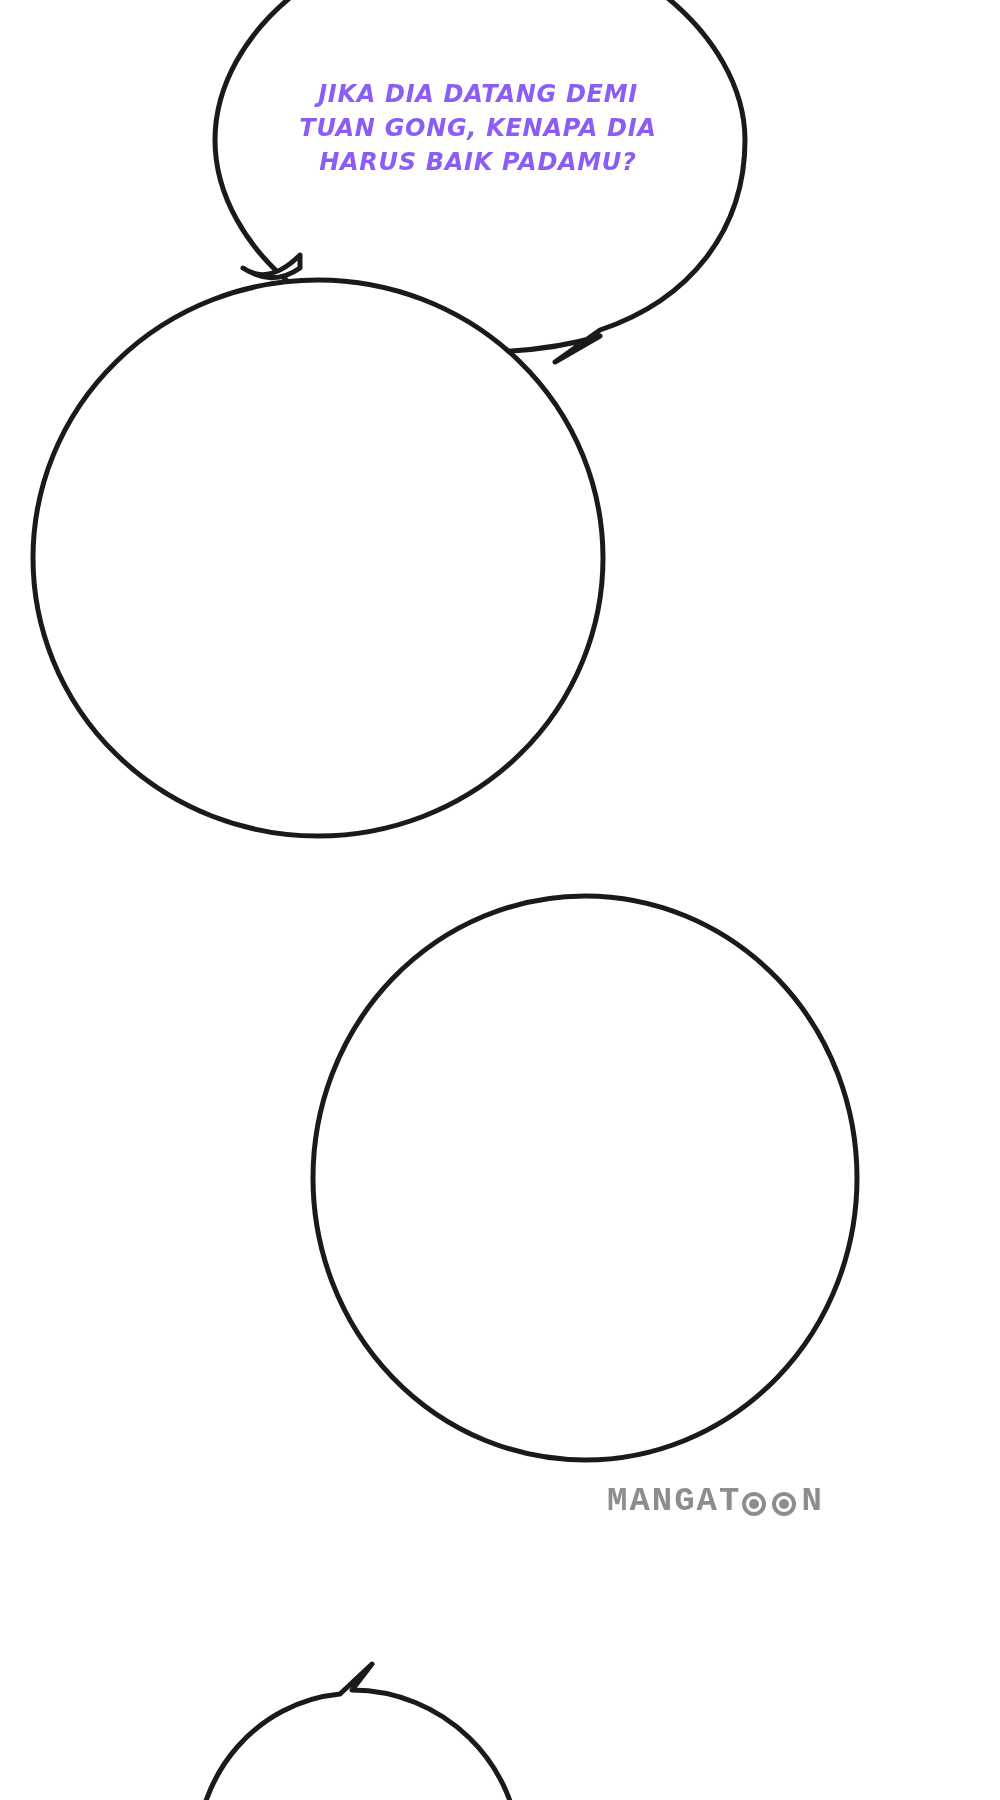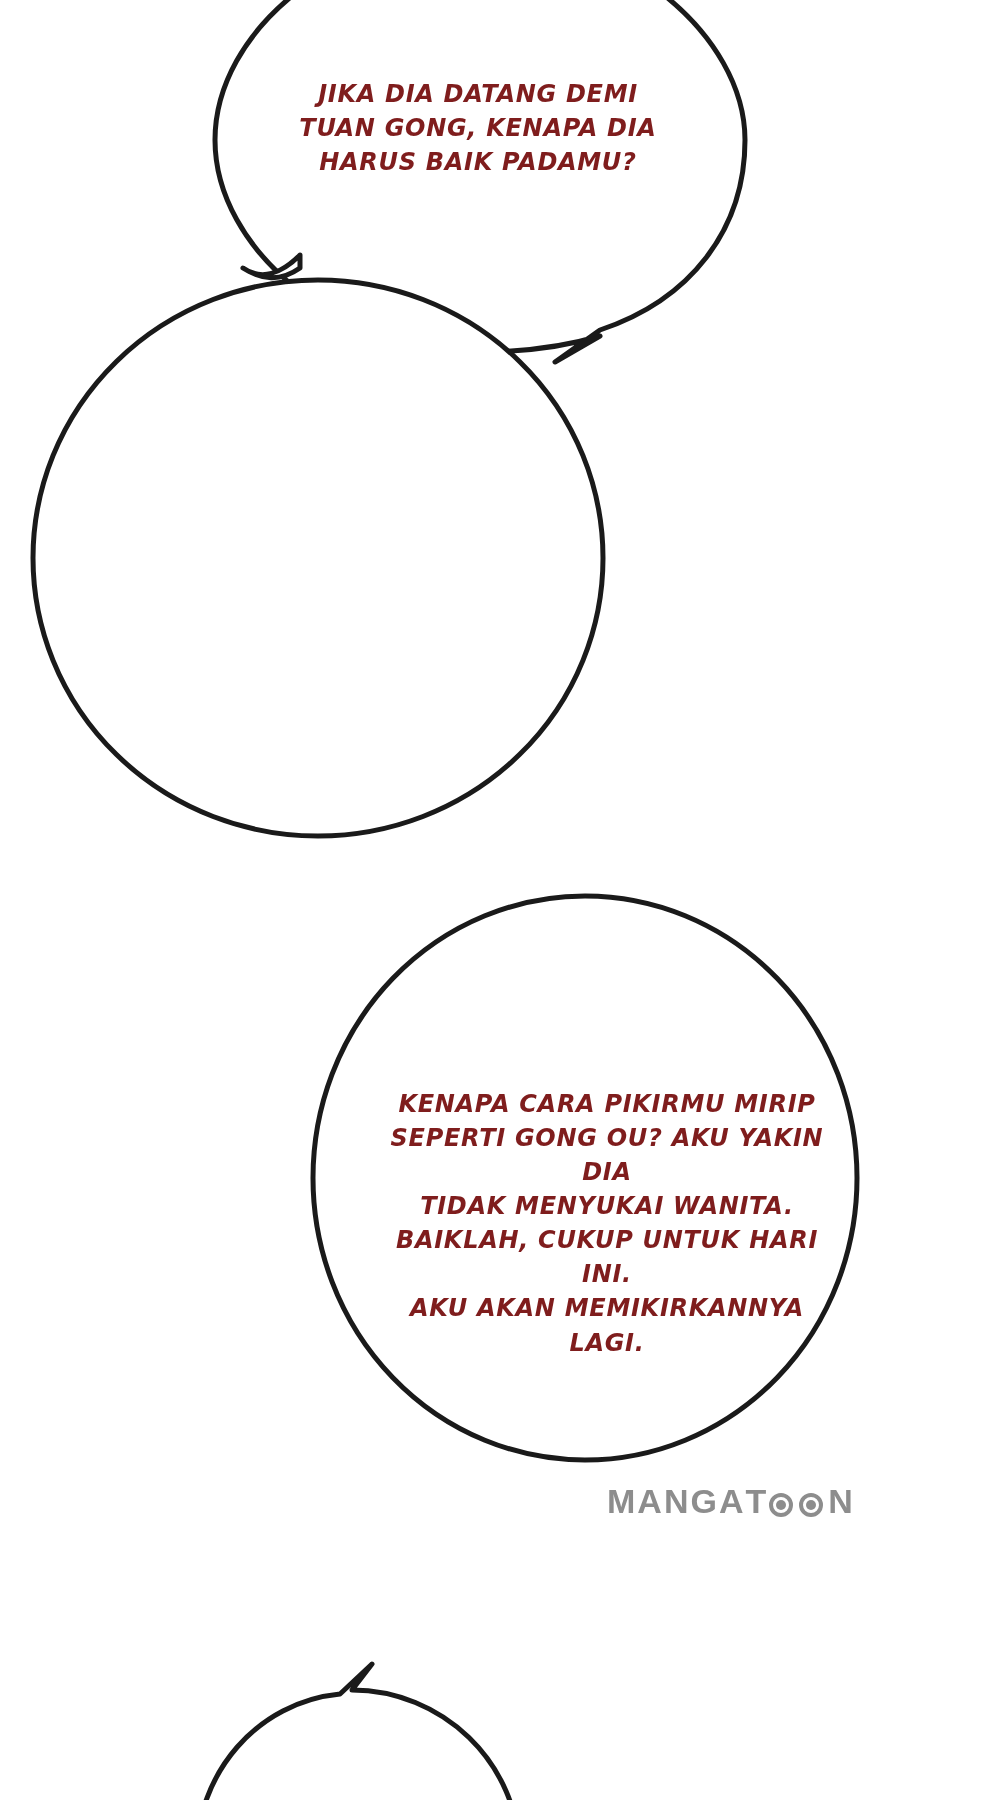--- a/index.html
+++ b/index.html
@@ -30,21 +30,21 @@
     top: 0;
     width: 1000px;
     height: 1800px;
   }
 
   .balloon-text {
     position: absolute;
     font-family: "DejaVu Sans", sans-serif;
     font-style: italic;
     font-weight: 700;
-    color: #7f1d1d;
+    color: #8b5cf6;
     letter-spacing: 0.7px;
     line-height: 1.42;
     white-space: pre-line;
     text-align: center;
   }
 
   
   #bubble1-text {
     left: 268px;
     top: 77px;
@@ -68,21 +68,21 @@
     font-size: 24px;
   }
 
   
   .watermark {
     position: absolute;
     left: 607px;
     top: 1482px;
     display: flex;
     align-items: center;
-    font-family: Liberation Sans, sans-serif;
+    font-family: Liberation Mono, monospace;
     font-weight: 700;
     font-size: 34px;
     letter-spacing: 2px;
     color: #6e6e6e;
     opacity: 0.78;
   }
   .watermark .wm-part { display: inline-block; }
   .wm-o-wrap {
     position: relative;
     display: inline-block;
@@ -138,25 +138,20 @@
              L 372 1664
              L 340 1694
              C 258 1702 196 1772 196 1860 Z" fill="#ffffff" stroke="#1a1a1a" stroke-width="5" stroke-linejoin="round"></path>
   </svg>
 
   <div class="balloon-text" id="bubble1-text">JIKA DIA DATANG DEMI
 TUAN GONG, KENAPA DIA
 HARUS BAIK PADAMU?</div>
 
 
-  <div class="balloon-text" id="bubble3-text">KENAPA CARA PIKIRMU MIRIP
-SEPERTI GONG OU? AKU YAKIN DIA
-TIDAK MENYUKAI WANITA.
-BAIKLAH, CUKUP UNTUK HARI INI.
-AKU AKAN MEMIKIRKANNYA LAGI.</div>
 
   <div class="watermark">
     <span class="wm-part">MANGA</span>
     <span class="wm-part">T</span>
     <span class="wm-o-wrap">
       <span class="wm-o-outer"></span>
       <span class="wm-o-inner"></span>
     </span>
     <span class="wm-o-wrap">
       <span class="wm-o-outer"></span>

